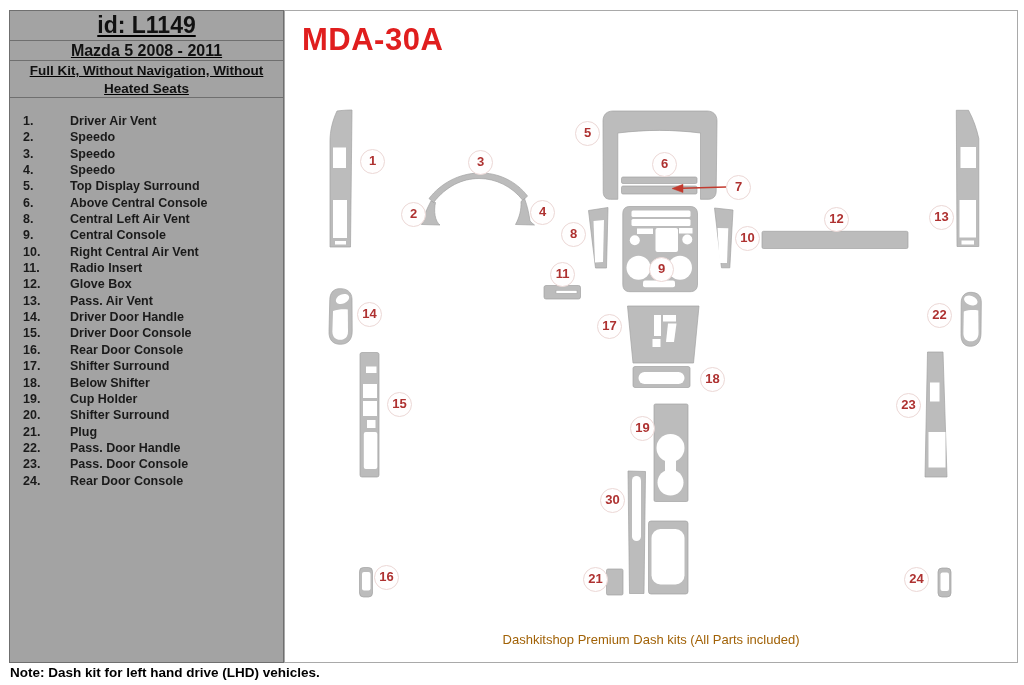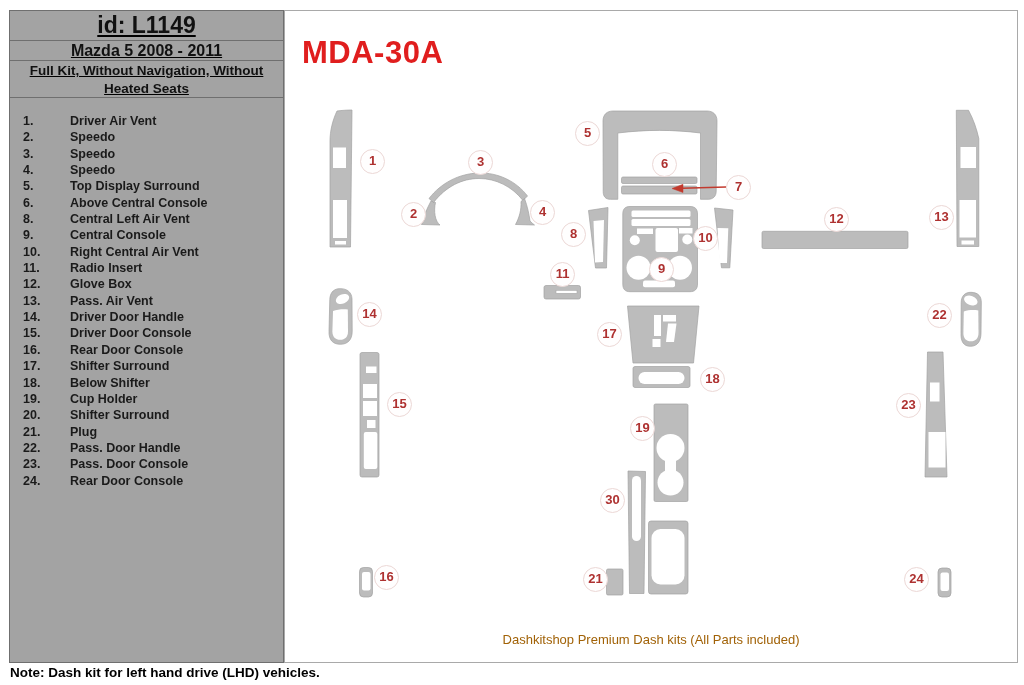--- a/index.html
+++ b/index.html
@@ -18,21 +18,21 @@
   .parts-list{position:absolute;left:0;top:102px;width:100%;}
   .part-row{height:16.35px;line-height:16.35px;font-size:12.5px;font-weight:bold;color:#1a1a1a;
             white-space:nowrap;}
   .pnum{display:inline-block;width:46px;padding-left:13px;box-sizing:border-box;}
   .pname{display:inline-block;padding-left:14px;}
 
   
   .main-box{position:absolute;left:284px;top:10px;width:734px;height:653px;
             border:1px solid #a9a9a9;box-sizing:border-box;background:#fff;}
   .code{position:absolute;left:302px;top:22px;font-size:31px;font-weight:bold;
-        color:#e01e1e;letter-spacing:0.5px;margin-top:13px;}
+        color:#e01e1e;letter-spacing:0.5px;}
   .caption{position:absolute;left:284px;top:632px;width:734px;text-align:center;
            font-size:13px;color:#a16207;}
   .note{position:absolute;left:10px;top:665px;font-size:13.5px;font-weight:bold;color:#000;}
 
   
   .diagram-svg{position:absolute;left:0;top:0;pointer-events:none;}
   .dlabel{position:absolute;width:23px;height:23px;margin:-12px 0 0 -12px;border-radius:50%;
           background:#fffefe;border:1px solid #ecd8d6;color:#ae3130;text-align:center;
           font-size:13px;font-weight:bold;line-height:22px;}
 </style>
@@ -179,28 +179,28 @@
   <div id="label-layer">
       <div class="dlabel" style="left: 372px; top: 161px;">1</div>
       <div class="dlabel" style="left: 413px; top: 214px;">2</div>
       <div class="dlabel" style="left: 480px; top: 162px;">3</div>
       <div class="dlabel" style="left: 542px; top: 212px;">4</div>
       <div class="dlabel" style="left: 587px; top: 133px;">5</div>
       <div class="dlabel" style="left: 664px; top: 164px;">6</div>
       <div class="dlabel" style="left: 738px; top: 187px;">7</div>
       <div class="dlabel" style="left: 573px; top: 234px;">8</div>
       <div class="dlabel" style="left: 661px; top: 269px;">9</div>
-      <div class="dlabel" style="left: 705px; top: 238px;">10</div>
+      <div class="dlabel" style="left: 747px; top: 238px;">10</div>
       <div class="dlabel" style="left: 562px; top: 274px;">11</div>
       <div class="dlabel" style="left: 836px; top: 219px;">12</div>
       <div class="dlabel" style="left: 941px; top: 157px; margin-top: 48px;">13</div>
       <div class="dlabel" style="left: 369px; top: 314px;">14</div>
       <div class="dlabel" style="left: 399px; top: 404px;">15</div>
       <div class="dlabel" style="left: 386px; top: 577px;">16</div>
-      <div class="dlabel" style="left: 609px; top: 334px;">17</div>
+      <div class="dlabel" style="left: 609px; top: 326px;">17</div>
       <div class="dlabel" style="left: 712px; top: 379px;">18</div>
       <div class="dlabel" style="left: 642px; top: 428px;">19</div>
       <div class="dlabel" style="left: 612px; top: 500px;">30</div>
       <div class="dlabel" style="left: 595px; top: 579px;">21</div>
       <div class="dlabel" style="left: 939px; top: 315px;">22</div>
       <div class="dlabel" style="left: 908px; top: 405px;">23</div>
       <div class="dlabel" style="left: 916px; top: 579px;">24</div>
     </div>
 
   <div class="caption">Dashkitshop Premium Dash kits (All Parts included)</div>

